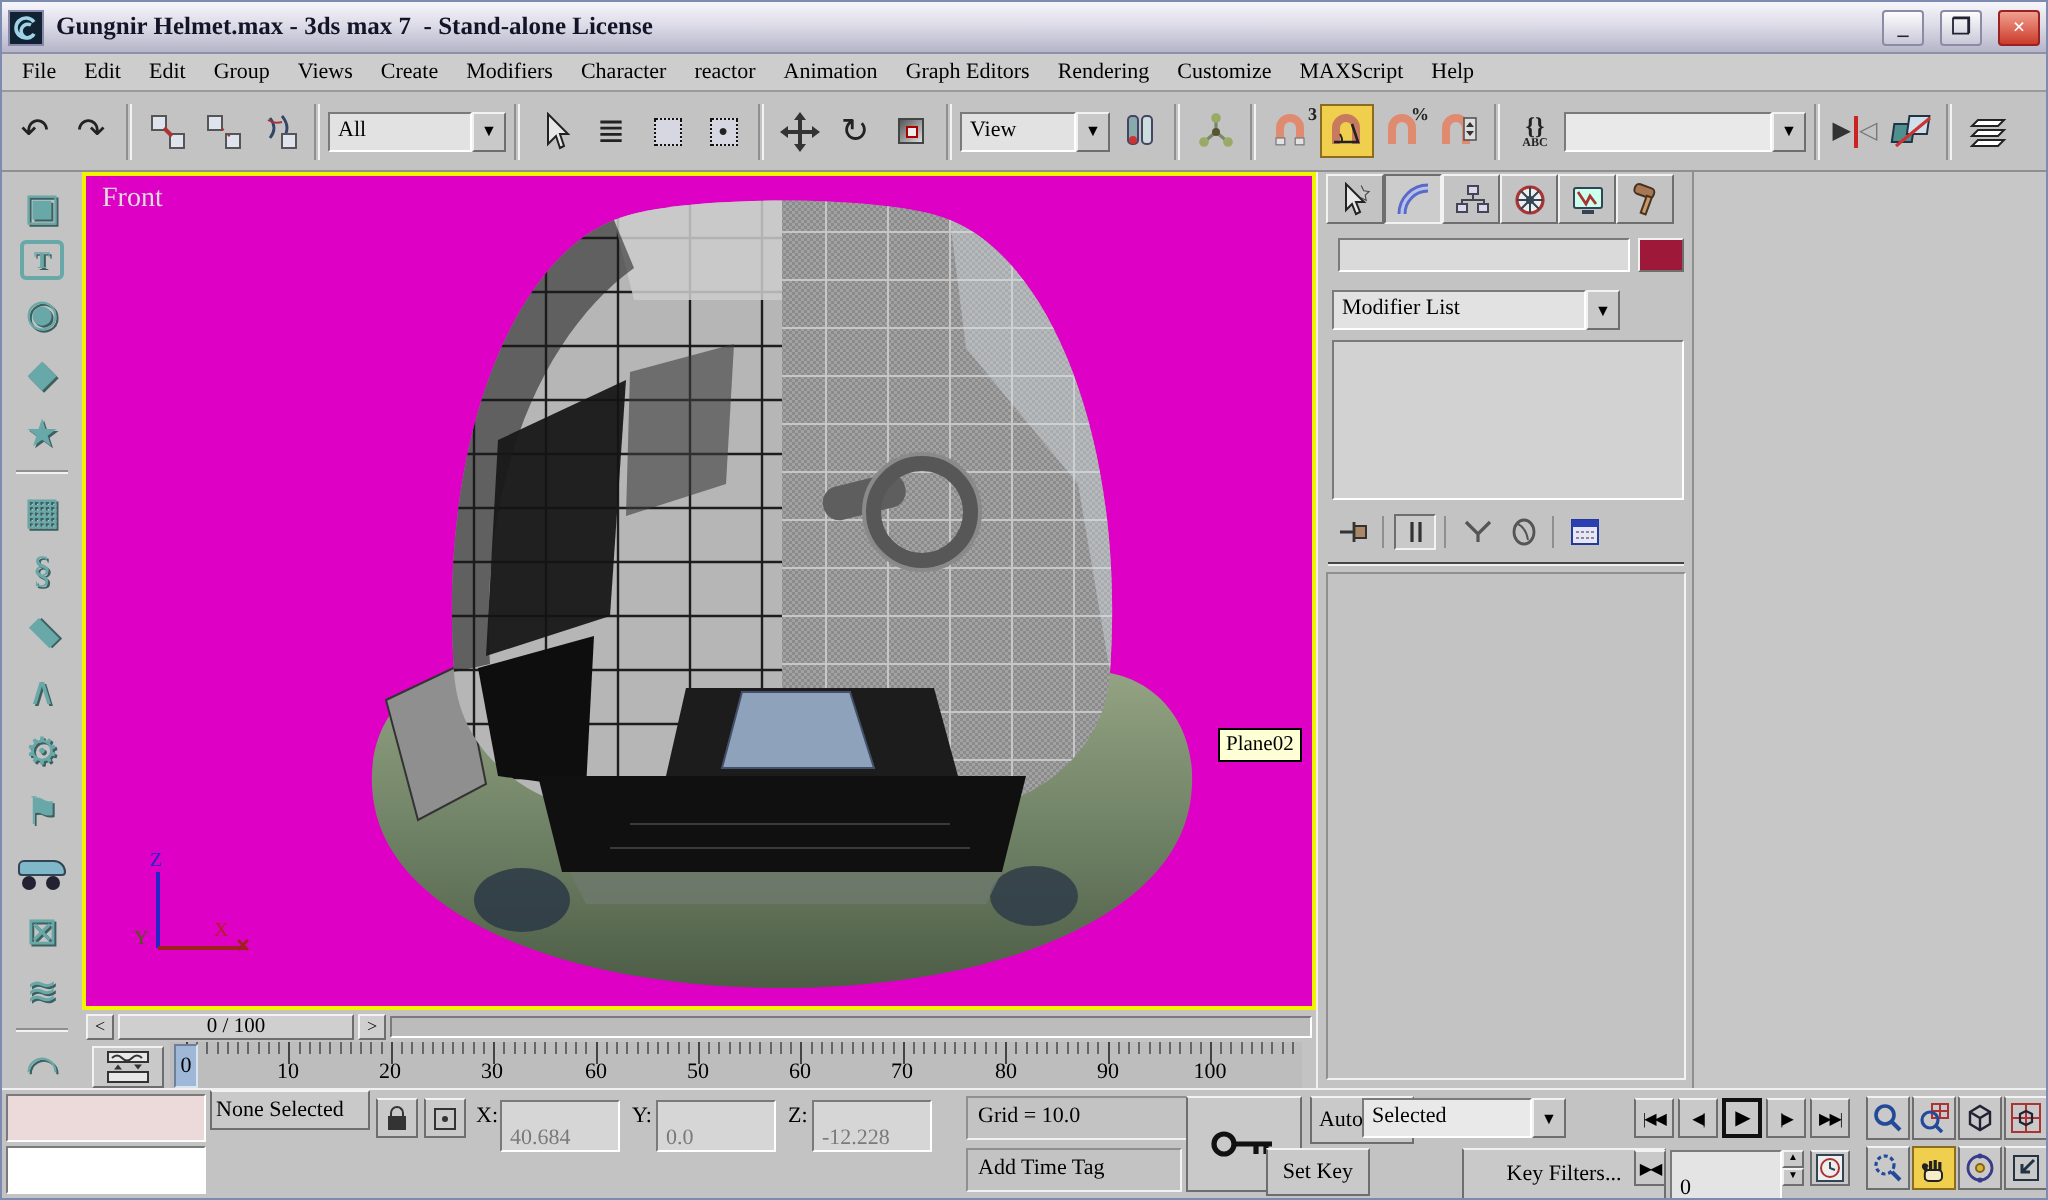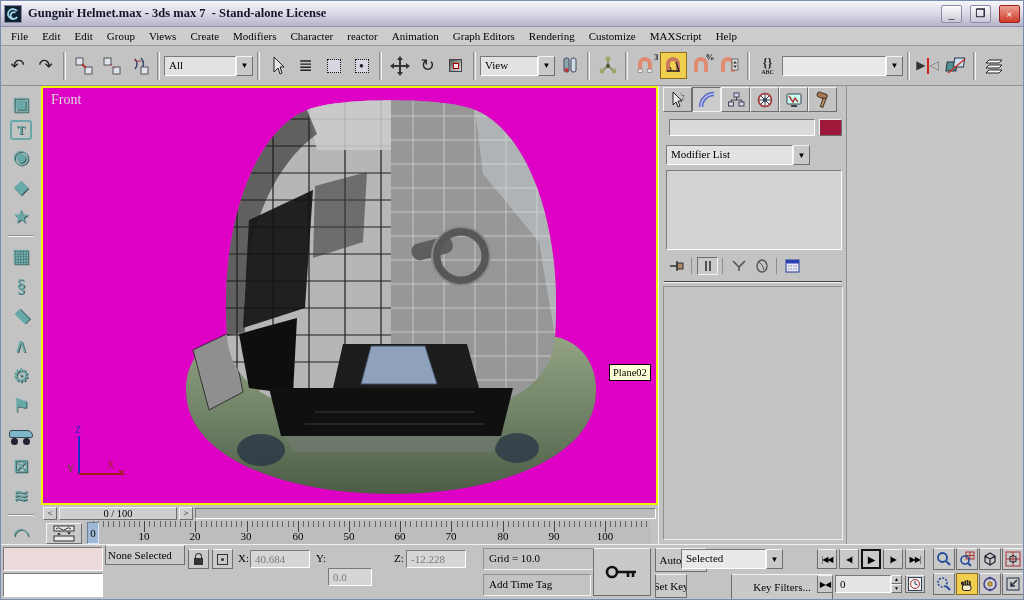--- a/index.html
+++ b/index.html
@@ -75,21 +75,21 @@
 .stb.on{border:1px solid;border-color:#6e6e6e #f2f2f2 #f2f2f2 #6e6e6e;background:#c9c9c9}
 .ssep{width:2px;height:16px;border-left:1px solid #8f8f8f;margin:0 2px}
 .cdivider{position:absolute;left:5px;top:195px;width:178px;border-top:1px solid #444;border-bottom:1px solid #eee}
 .rollout{position:absolute;left:4px;top:200px;width:180px;height:254px;border:1px solid;border-color:#8f8f8f #f2f2f2 #f2f2f2 #8f8f8f;background:#c3c3c3}
 .rightcol{position:absolute;left:187px;top:0;right:0;bottom:0;background:#c7c7c7;border-left:1px solid #8f8f8f}
 
 .statusbar{position:absolute;left:0;bottom:0;width:1024px;height:55px;background:#c3c3c3;border-top:1px solid #f0f0f0}
 .sb{position:absolute}
 .panel{border:1px solid;border-color:#8f8f8f #f2f2f2 #f2f2f2 #8f8f8f;padding:3px 5px;overflow:hidden;white-space:nowrap}
 .rbtn{border:1px solid;border-color:#f2f2f2 #6e6e6e #6e6e6e #6e6e6e;background:#c9c9c9;display:flex;align-items:center;justify-content:center;overflow:hidden;white-space:nowrap}
-.sfield{border:1px solid;border-color:#7a7a7a #fff #fff #7a7a7a;background:#d6d6d6;color:#7a7a7a;padding:2px 4px;overflow:hidden;white-space:nowrap}
+.sfield{border:1px solid;border-color:#7a7a7a #fff #fff #7a7a7a;background:#d6d6d6;color:#7a7a7a;padding:12px 4px;overflow:hidden;white-space:nowrap}
 .listener1{left:2px;top:2px;width:100px;height:24px;background:#ecd9d9;border:1px solid;border-color:#7a7a7a #fff #fff #7a7a7a}
 .listener2{left:2px;top:28px;width:100px;height:24px;background:#fff;border:1px solid;border-color:#7a7a7a #fff #fff #7a7a7a}
 .lockicon{width:9px;height:7px;background:#333;position:relative;margin-top:4px}
 .lockicon:before{content:"";position:absolute;left:1px;top:-5px;width:5px;height:5px;border:1.5px solid #333;border-bottom:none;border-radius:4px 4px 0 0}
 .absicon{width:11px;height:11px;border:1px solid #333;position:relative}
 .absicon i{position:absolute;left:3px;top:3px;width:3px;height:3px;background:#333;border-radius:50%}
 .pbtn{width:20px;height:20px;font-size:8px;letter-spacing:-1px}
 .navbtn{width:22px;height:22px}
 .navbtn.on{background:#efcf4d;border-color:#8a6d1d}
 .spincol{display:flex;flex-direction:column;width:11px;height:18px}
@@ -488,35 +488,35 @@
       </div>
     <div class="sb rbtn" style="left:211px;top:4px;width:21px;height:20px">
         <span class="absicon">
           <i></i>
         </span>
       </div>
 
     <span class="sb" style="left:237px;top:7px">X:</span>
     <div class="sb sfield" style="left:249px;top:5px;width:60px;height:18px">40.684</div>
     <span class="sb" style="left:315px;top:7px">Y:</span>
-    <div class="sb sfield" style="left:327px;top:23px;width:44px;height:18px">0.0</div>
+    <div class="sb sfield" style="left:327px;top:5px;width:60px;height:18px">0.0</div>
     <span class="sb" style="left:393px;top:7px">Z:</span>
     <div class="sb sfield" style="left:405px;top:5px;width:60px;height:18px">-12.228</div>
 
     <div class="sb panel" style="left:482px;top:3px;width:128px;height:22px">Grid = 10.0</div>
     <div class="sb panel" style="left:482px;top:29px;width:108px;height:22px">Add Time Tag</div>
 
     <div class="sb rbtn" style="left:592px;top:3px;width:58px;height:48px">
       <svg width="36" height="20">
           <circle cx="8" cy="10" r="5" fill="none" stroke="#111" stroke-width="2.6"></circle>
           <path d="M13,10 H32 M24,10 V15 M29,10 V15" stroke="#111" stroke-width="2.6"></path>
         </svg>
     </div>
     <div class="sb rbtn" style="left:654px;top:3px;width:52px;height:24px">Auto Key</div>
-    <div class="sb rbtn" style="left:654px;top:29px;width:32px;height:24px">Set Key</div>
+    <div class="sb rbtn" style="left:632px;top:29px;width:52px;height:24px">Set Key</div>
     <div class="sb dd" style="left:680px;top:4px;width:102px">
       <span class="val" style="flex:1;background:#e9e9e9">Selected</span>
       <span class="arr">▼</span>
     </div>
     <div class="sb rbtn" style="left:730px;top:29px;width:102px;height:26px">Key Filters...</div>
 
     <div class="sb rbtn pbtn" style="left:816px;top:4px">|◀◀</div>
     <div class="sb rbtn pbtn" style="left:838px;top:4px">◀|</div>
     <div class="sb rbtn pbtn" style="left:860px;top:4px;border:2px solid #111;font-size:10px">▶</div>
     <div class="sb rbtn pbtn" style="left:882px;top:4px">|▶</div>

